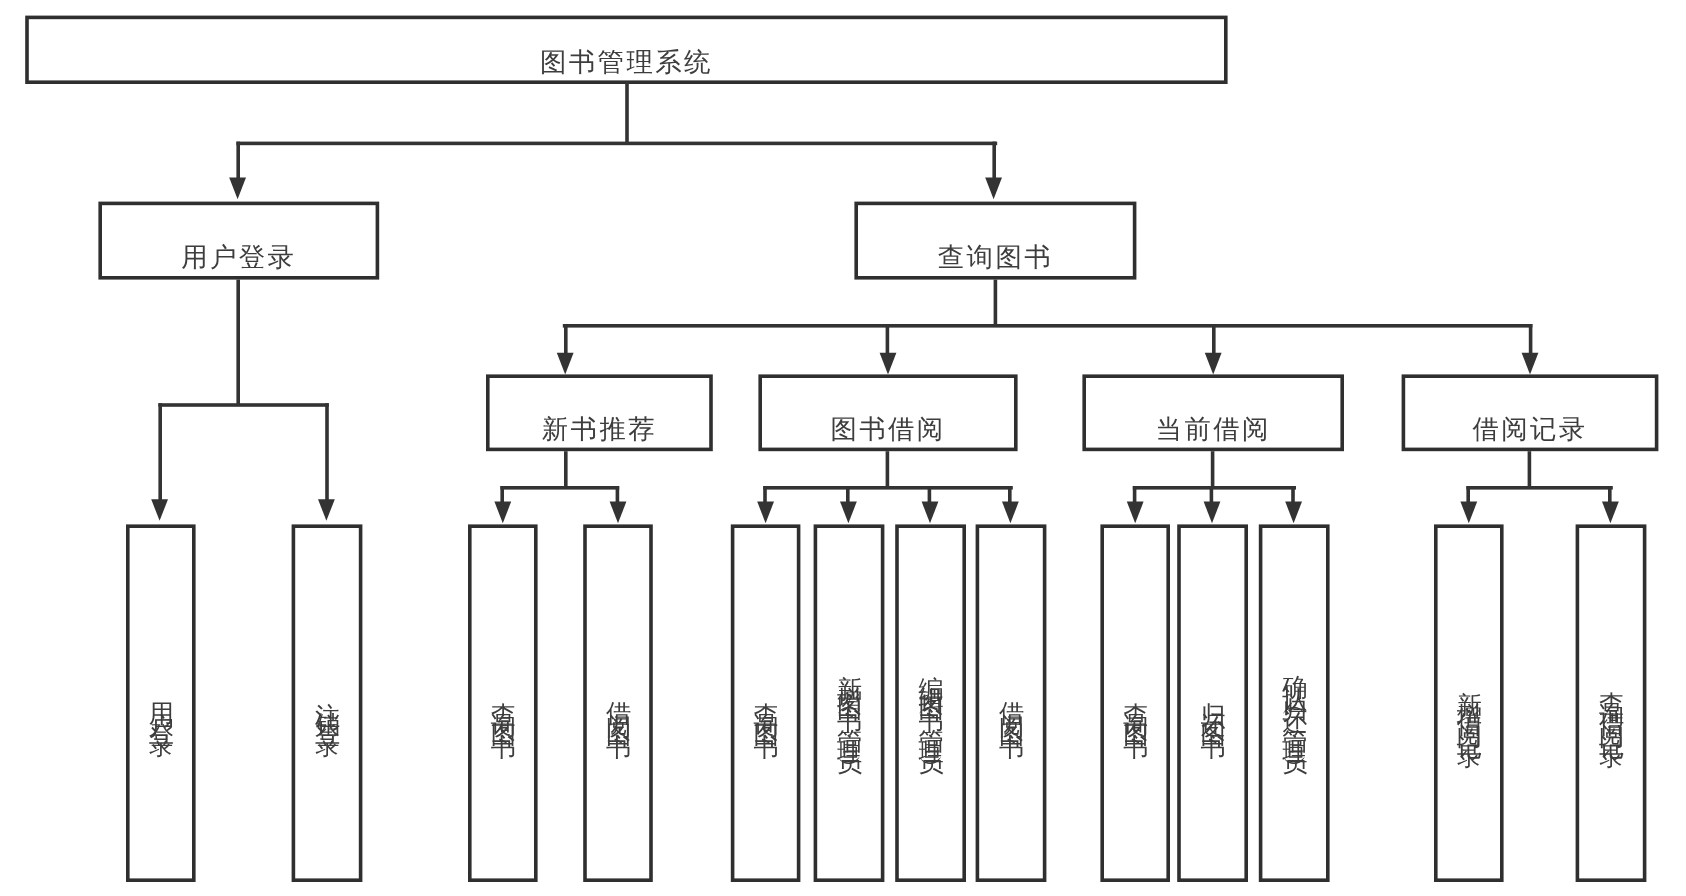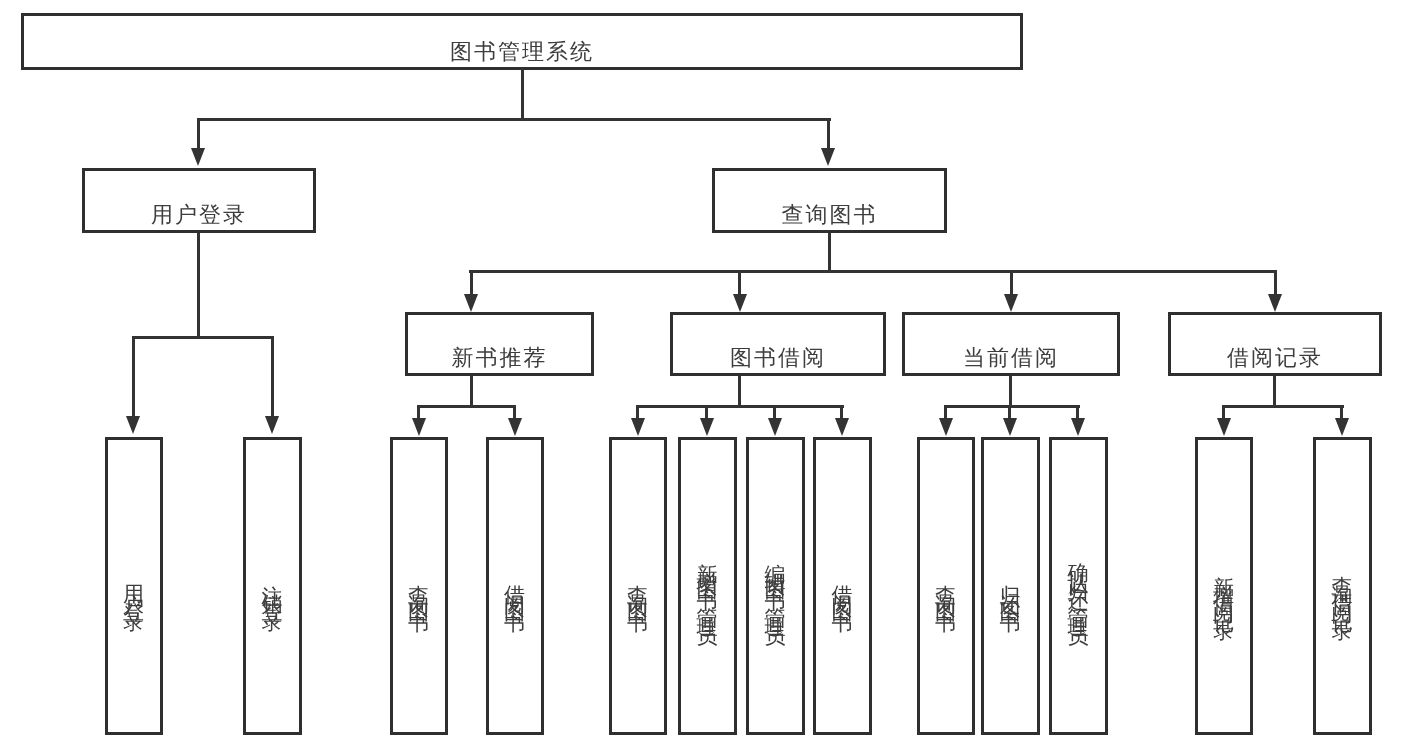--- a/index.html
+++ b/index.html
@@ -118,21 +118,21 @@
   <div class="vline" style="left:738px; top:270px; height:26px;"></div>
   <div class="arrow" style="left:733px; top:294px;"></div>
   <div class="vline" style="left:1010px; top:270px; height:26px;"></div>
   <div class="arrow" style="left:1004px; top:294px;"></div>
   <div class="vline" style="left:1274px; top:270px; height:26px;"></div>
   <div class="arrow" style="left:1268px; top:294px;"></div>
 
   <div class="hbox" style="left:369px; top:312px; width:189px; height:64px;margin-left:36px;">
     <span class="label">新书推荐</span>
   </div>
-  <div class="hbox" style="left:632px; top:312px; width:216px; height:64px;margin-left:38px;">
+  <div class="hbox" style="left:632px; top:312px; width:216px; height:64px;">
     <span class="label">图书借阅</span>
   </div>
   <div class="hbox" style="left:902px; top:312px; width:218px; height:64px;">
     <span class="label">当前借阅</span>
   </div>
   <div class="hbox" style="left:1168px; top:312px; width:214px; height:64px;">
     <span class="label">借阅记录</span>
   </div>
 
   <div class="vline" style="left:470px; top:376px; height:31px;"></div>

